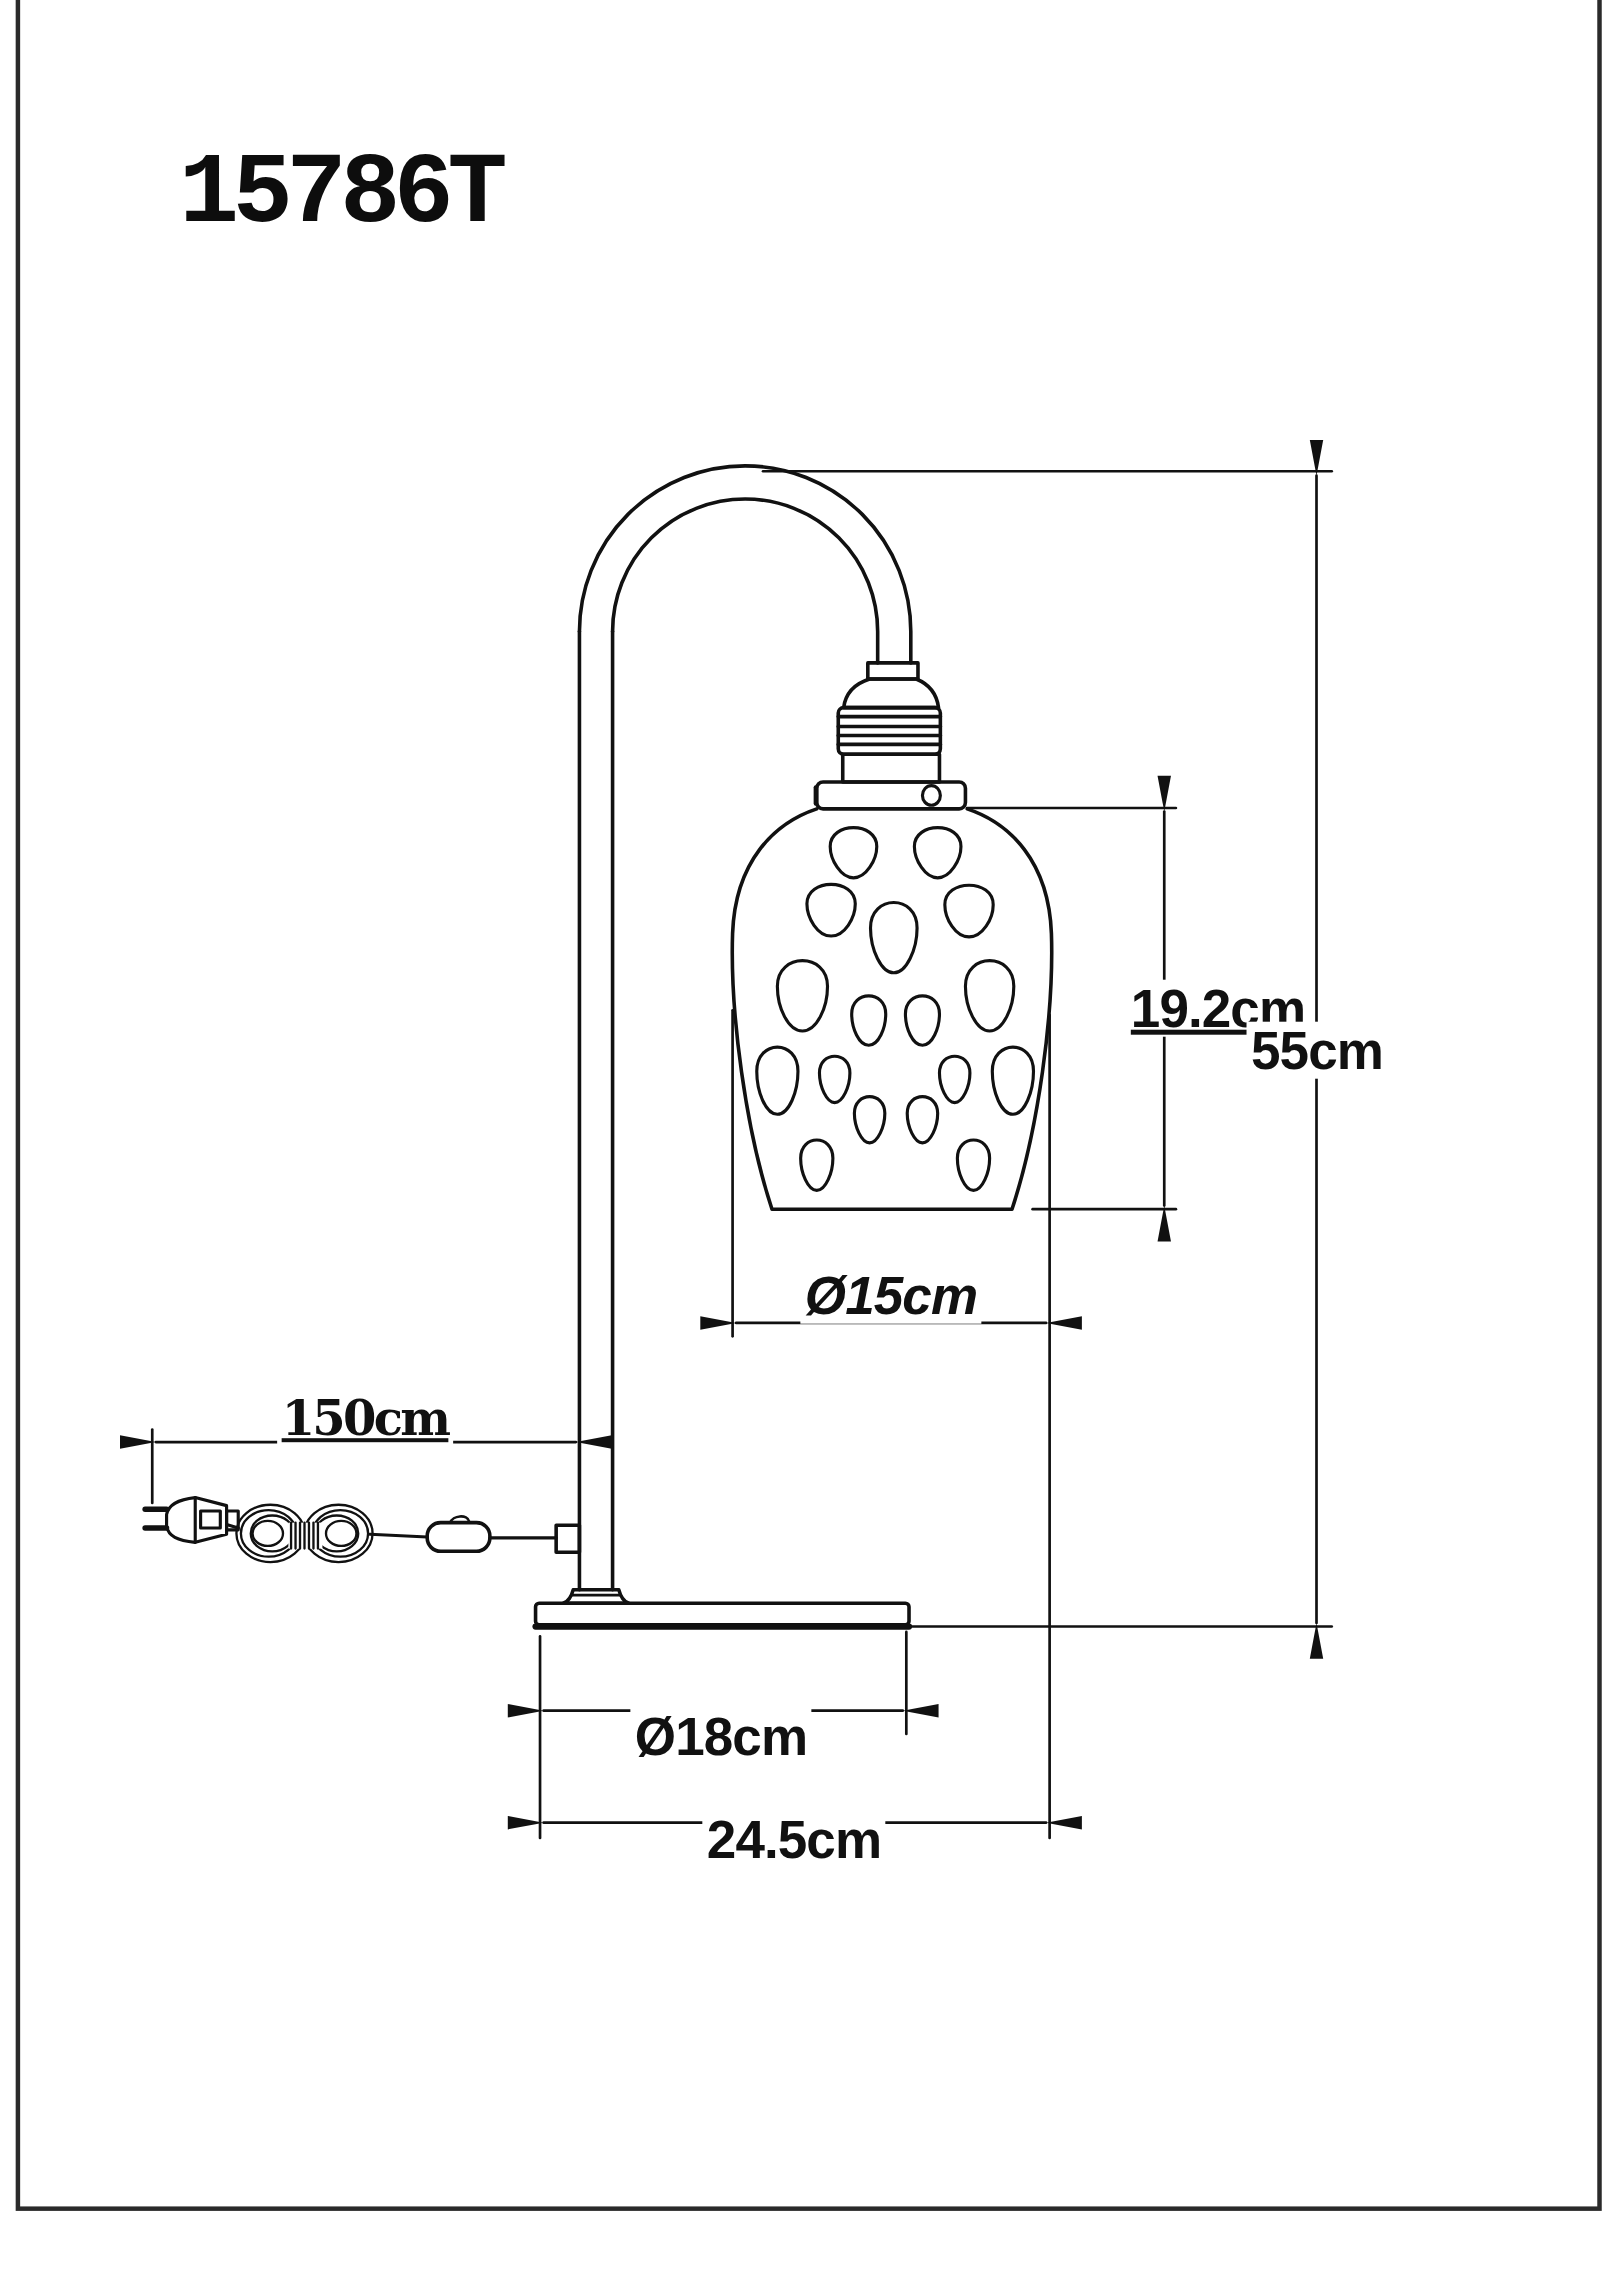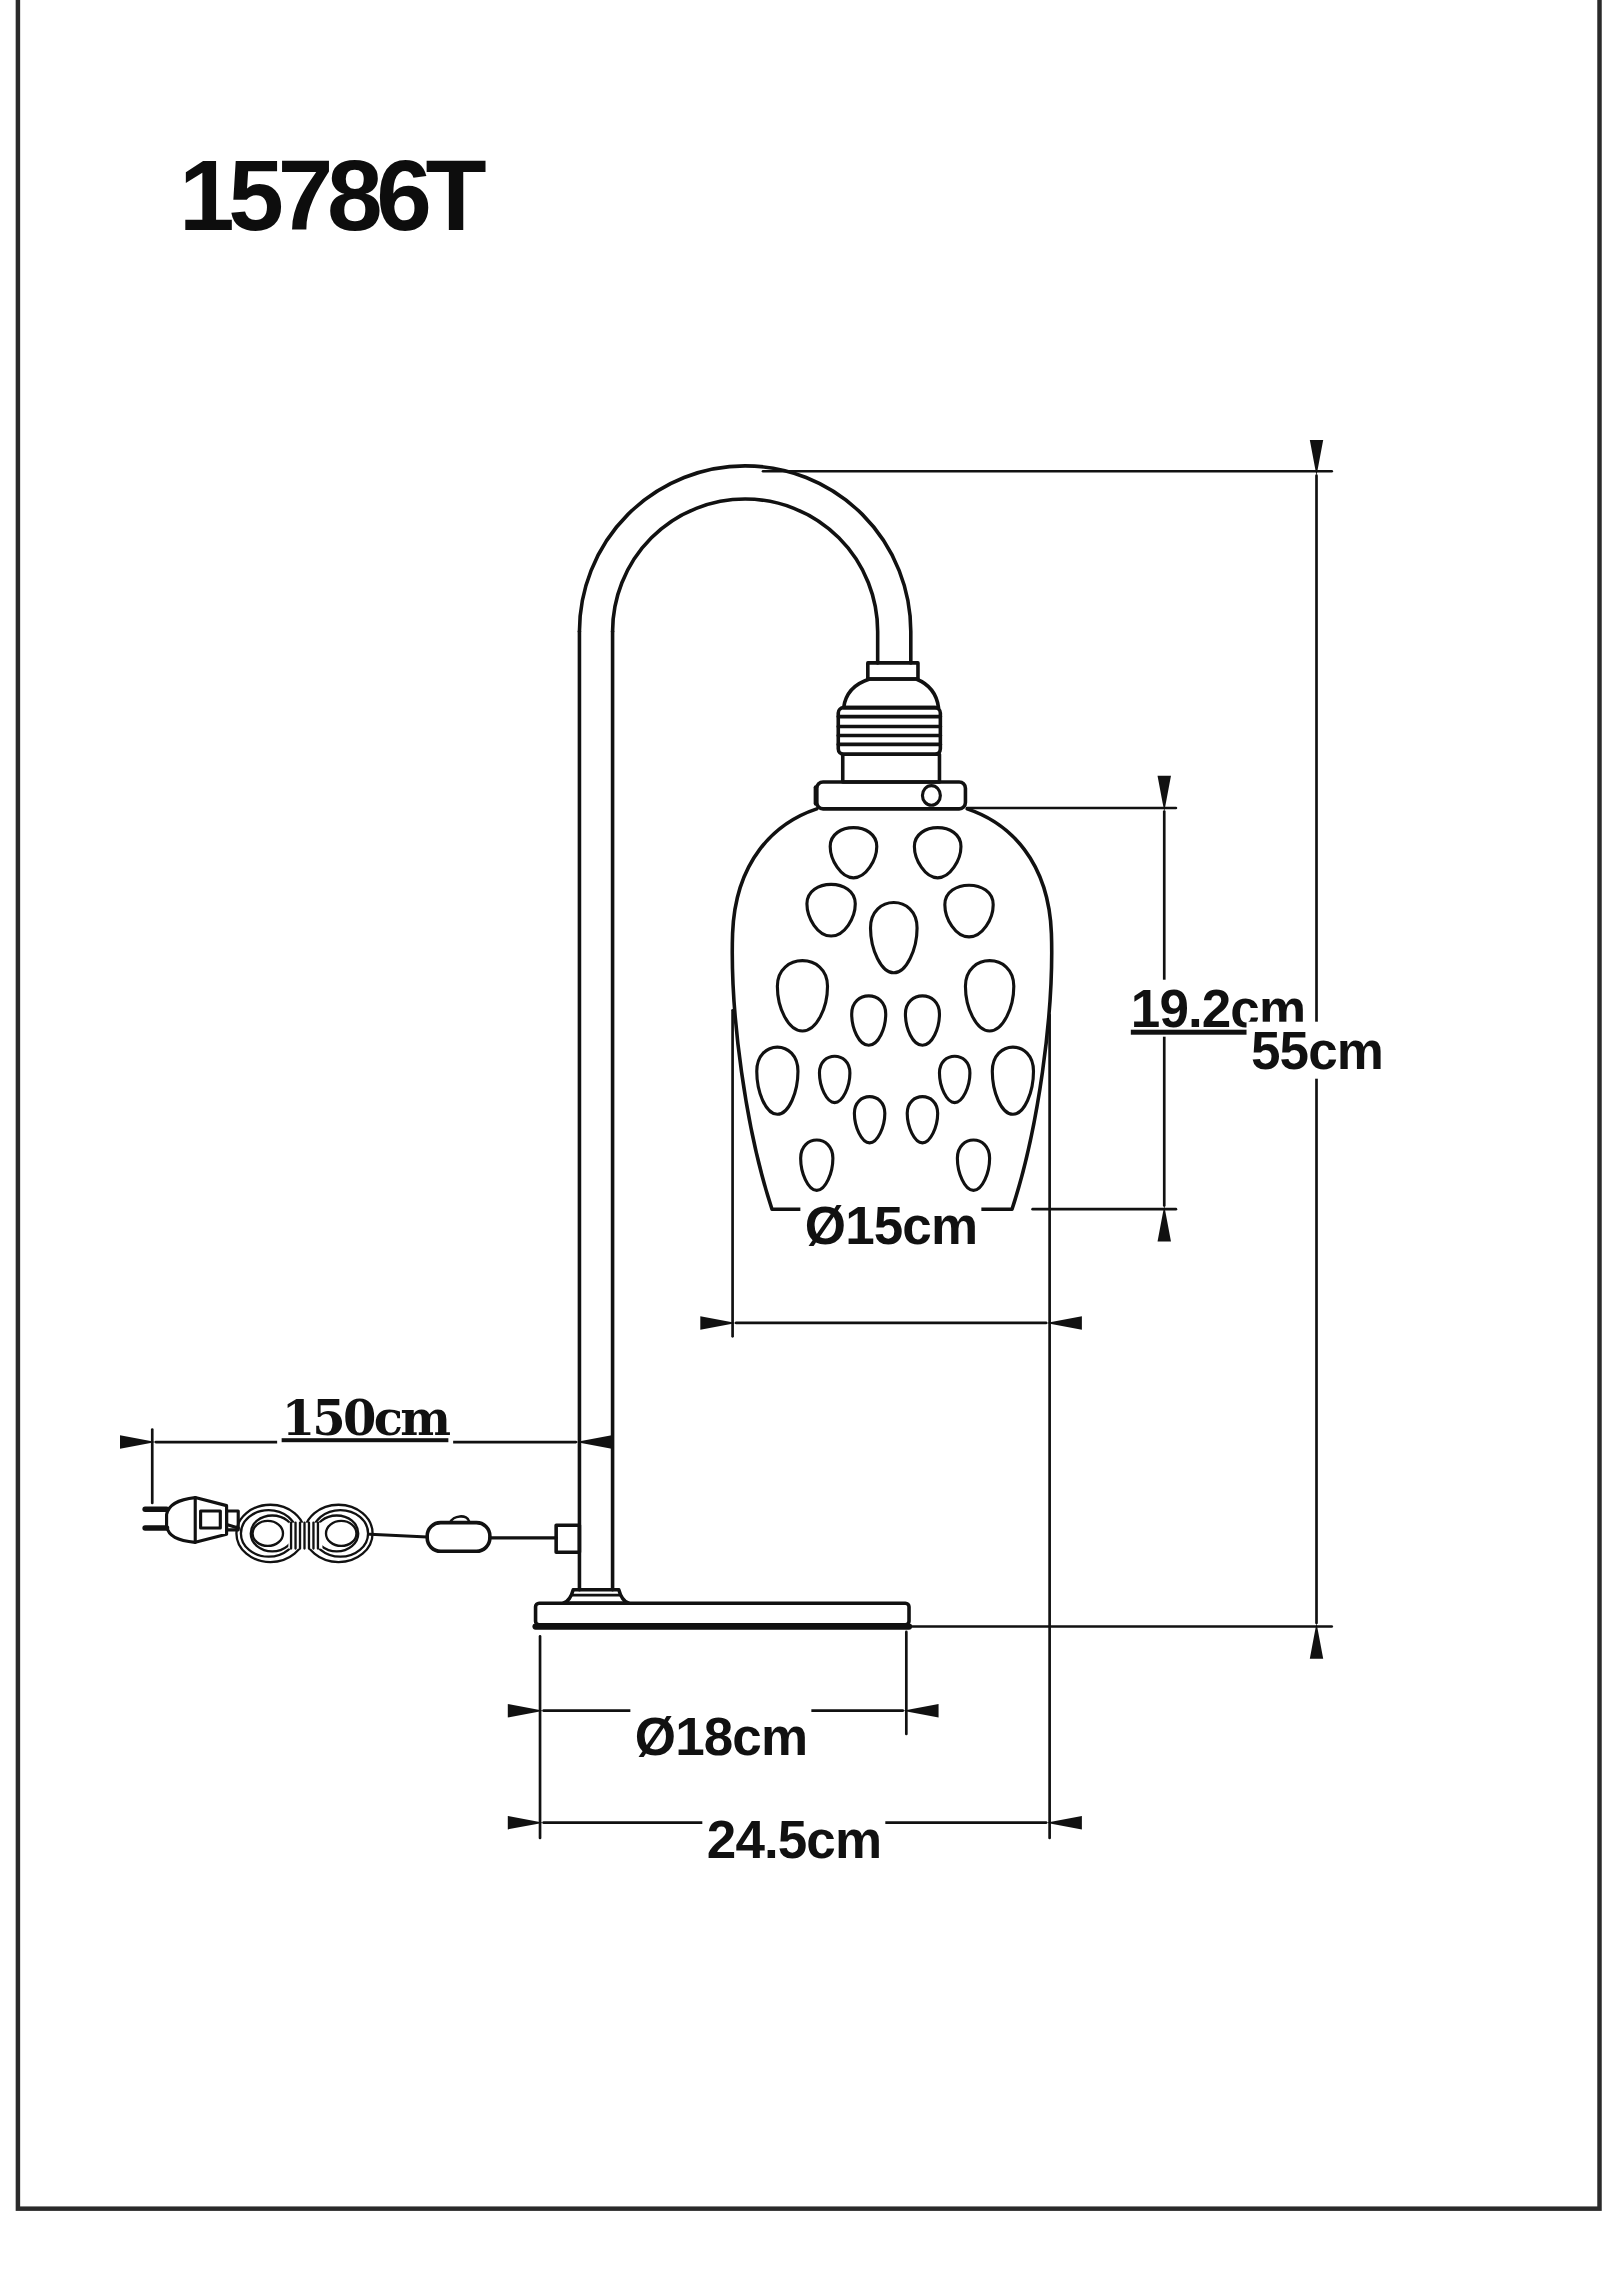--- a/index.html
+++ b/index.html
@@ -28,21 +28,21 @@
   }
   .lbl.serif{
     font-family:"DejaVu Serif","Liberation Serif",serif;
     font-weight:700;
     font-size:48px;
     letter-spacing:-2.7px;
   }
   #model-number{
     position:absolute;
     left:179px;top:145px;
-    font-family:Liberation Sans, sans-serif;
+    font-family:Liberation Mono, monospace;
     font-weight:700;
     font-size:100px;
     letter-spacing:-6.3px;
     color:#0d0d0d;
     line-height:1;
   }
 </style>
 </head>
 <body>
 
@@ -178,21 +178,21 @@
         <line x1="607" y1="1910" x2="1008" y2="1910" marker-start="url(#arrow)" marker-end="url(#arrow)"></line>
         <line x1="607" y1="2035" x2="1168" y2="2035" marker-start="url(#arrow)" marker-end="url(#arrow)"></line>
       </g>
     </g>
   </svg>
 
   <div id="model-number">15786T</div>
 
   <div class="lbl serif" style="left:365px;top:1418px;text-decoration:underline;">150cm</div>
 
-  <div class="lbl sans" style="left:891px;top:1225px;">Ø15cm</div>
+  <div class="lbl sans" style="left:891px;top:1295px;font-style:italic;">Ø15cm</div>
 
   <div class="lbl sans" style="left:1218px;top:1008px;text-decoration:underline;">19.2cm</div>
 
   <div class="lbl sans" style="left:1317px;top:1050px;text-align:center;">55cm</div>
 
   <div class="lbl sans" style="left:721px;top:1736px;">Ø18cm</div>
 
   <div class="lbl sans" style="left:794px;top:1797px;margin-top:42px;">24.5cm</div>
 </div>
 

